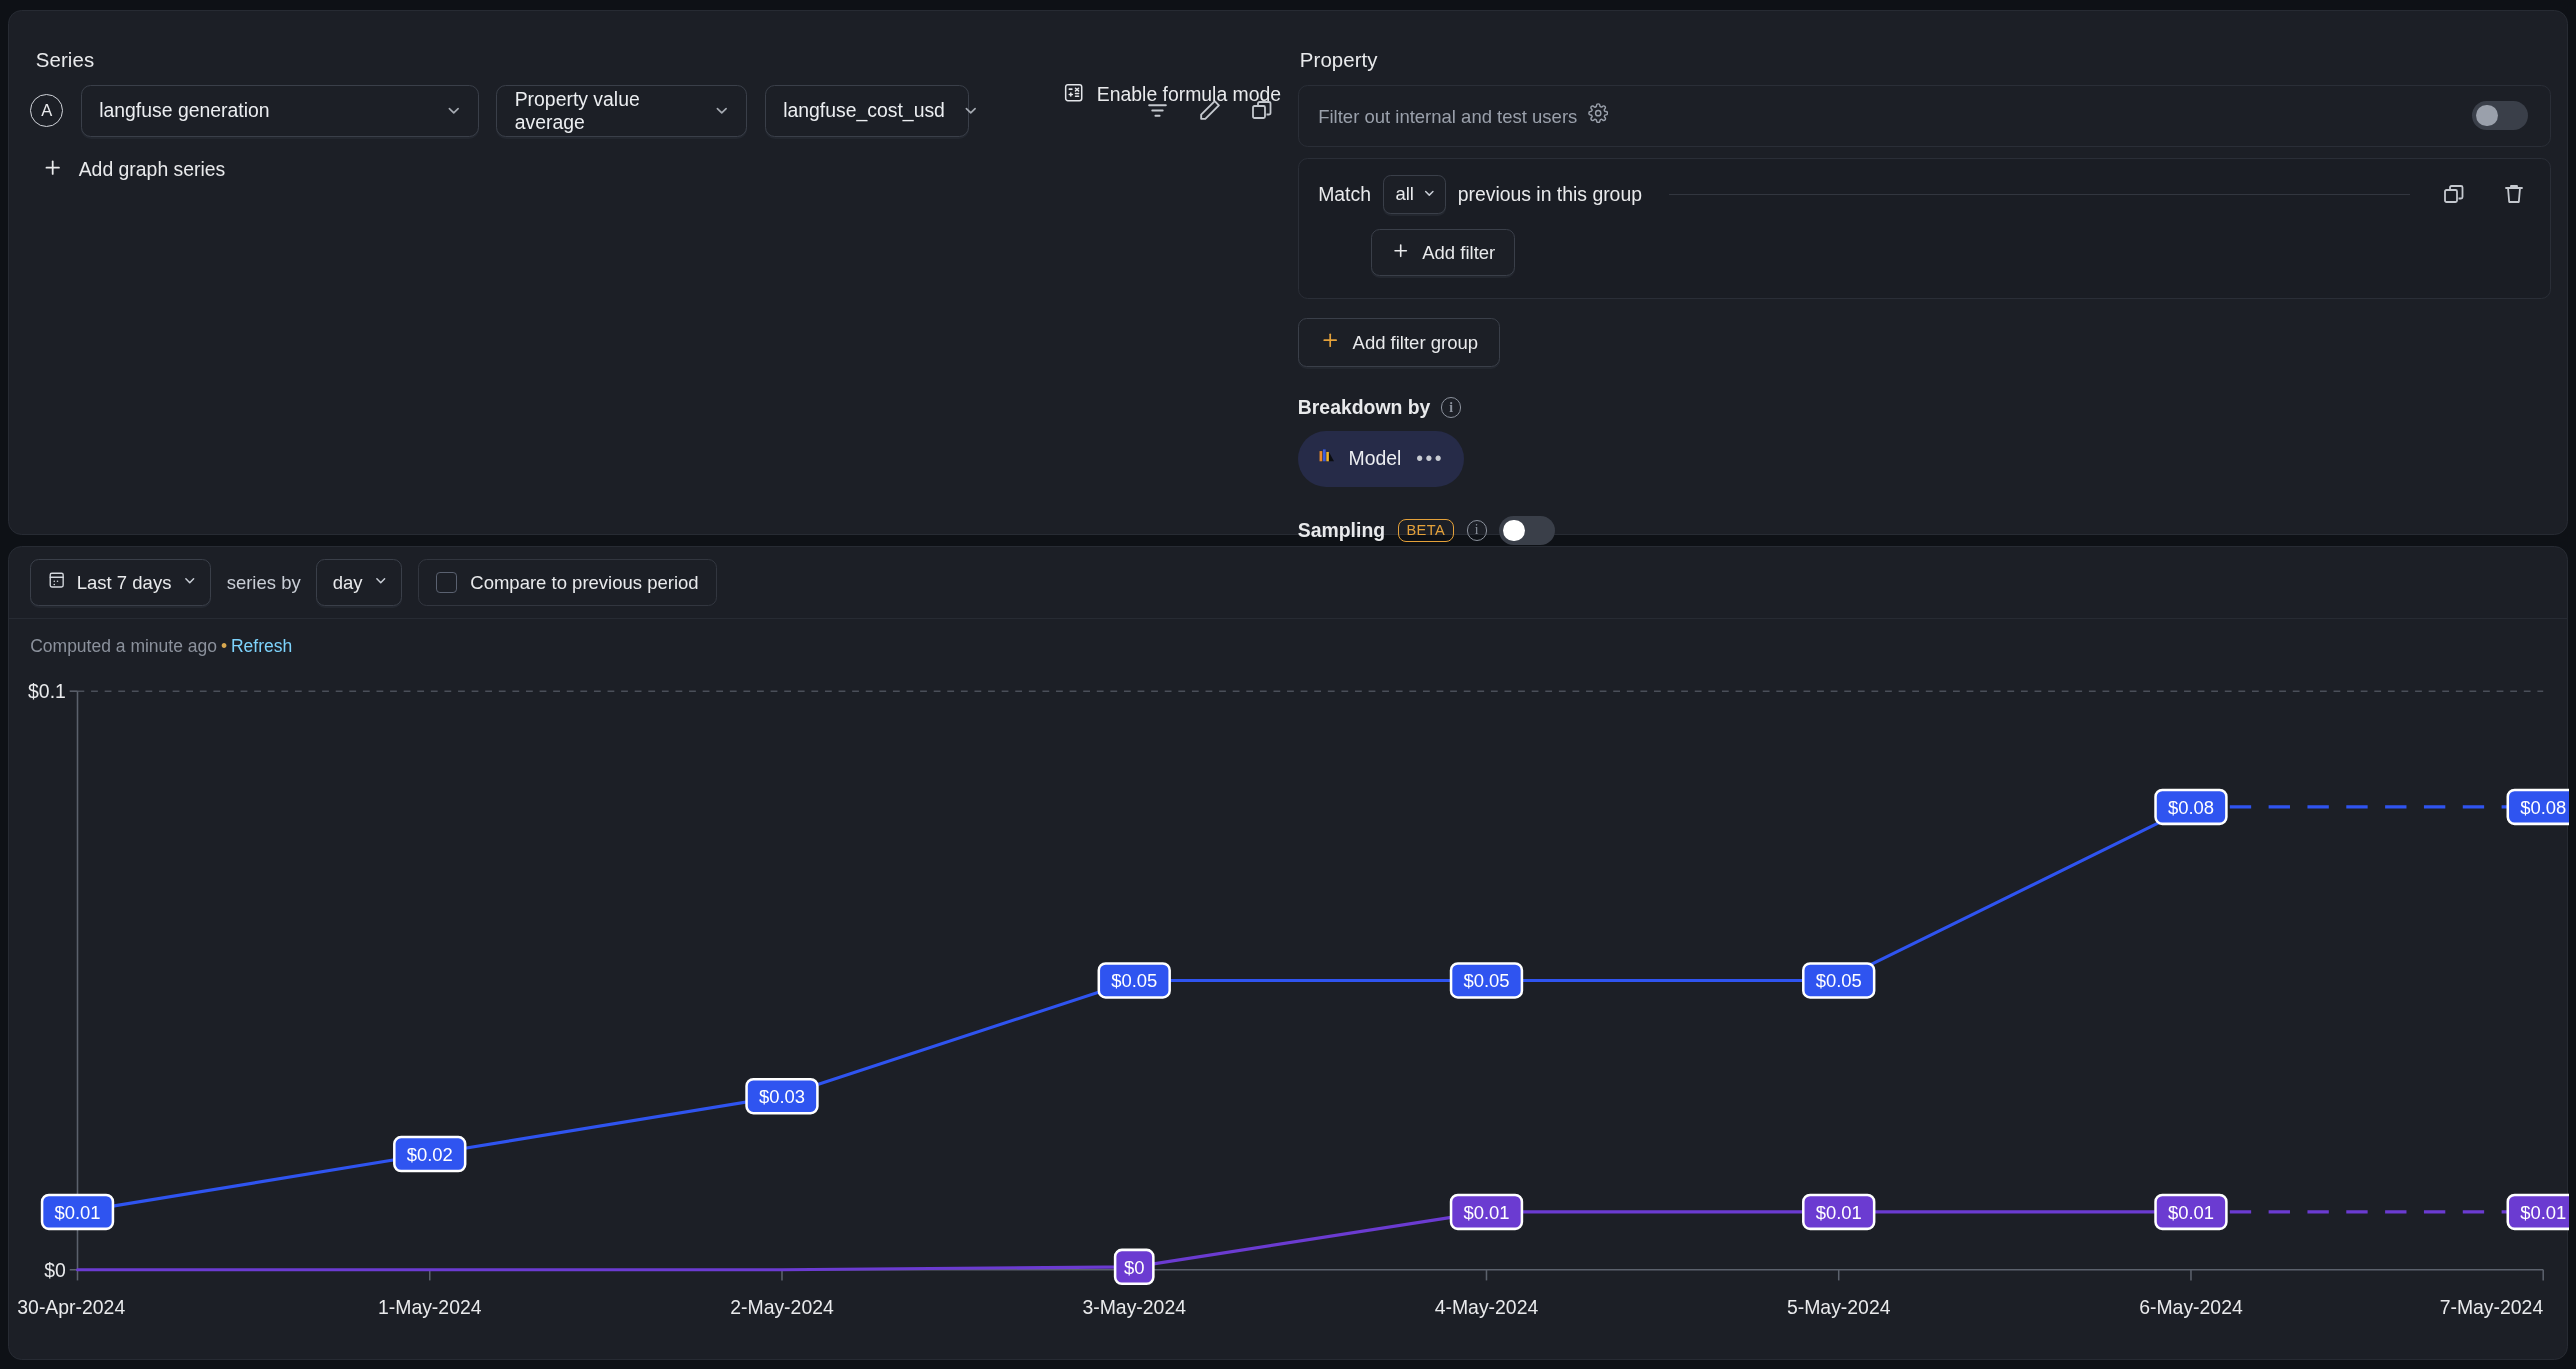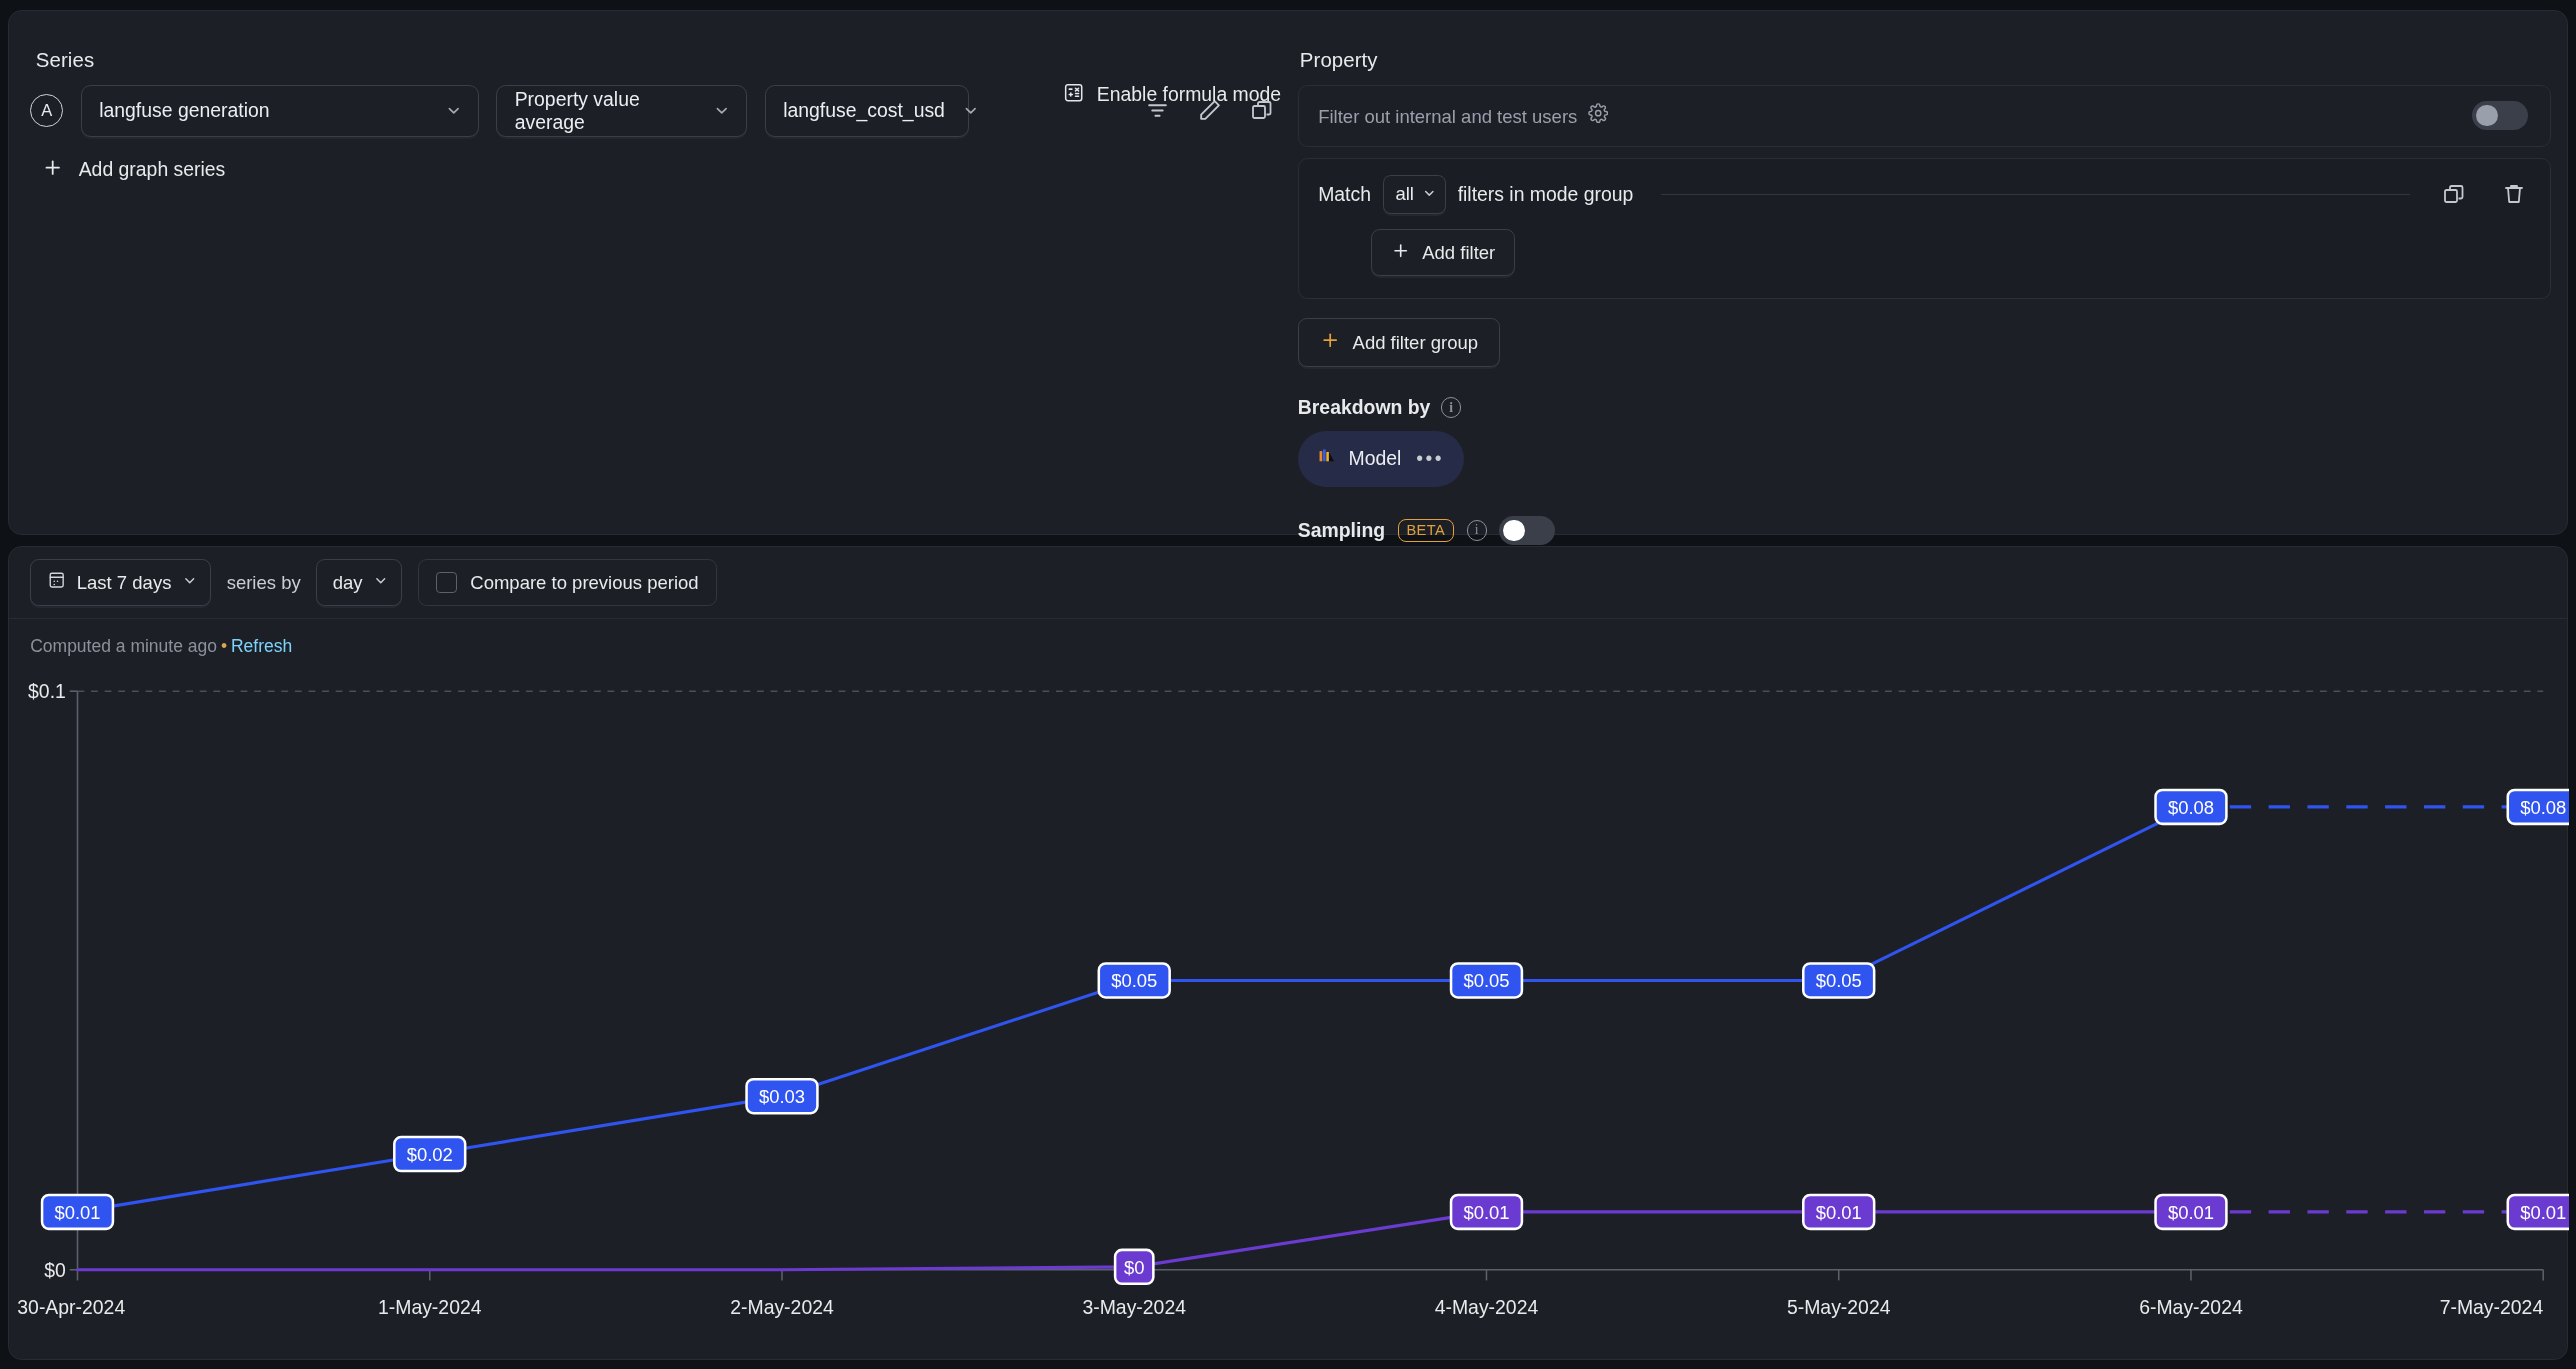--- a/index.html
+++ b/index.html
@@ -269,21 +269,21 @@
         <div class="match-row">
           <span>Match</span>
           <div class="match-sel">
             <span>all</span>
             <span>
               <svg width="14.6" height="14.6" viewBox="0 0 24 24" fill="none" stroke="#c9ced6" stroke-width="2.4" stroke-linecap="round" stroke-linejoin="round">
                   <polyline points="6 9 12 15 18 9"></polyline>
                 </svg>
             </span>
           </div>
-          <span>filters in mode group</span>
+          <span>previous in this group</span>
           <span class="match-line"></span>
           <span class="match-icons">
             <span class="icon-btn">
               <svg width="24" height="24" viewBox="0 0 24 24" fill="none" stroke="#d3d7dd" stroke-width="1.8" stroke-linejoin="round">
                   <rect x="3" y="8" width="12" height="12" rx="1.5"></rect>
                   <path d="M8 8V5.5A1.5 1.5 0 0 1 9.5 4H19a1.5 1.5 0 0 1 1.5 1.5V15a1.5 1.5 0 0 1-1.5 1.5h-2.5"></path>
                 </svg>
             </span>
             <span class="icon-btn">
               <svg width="24" height="24" viewBox="0 0 24 24" fill="none" stroke="#d3d7dd" stroke-width="1.8" stroke-linecap="round" stroke-linejoin="round">

